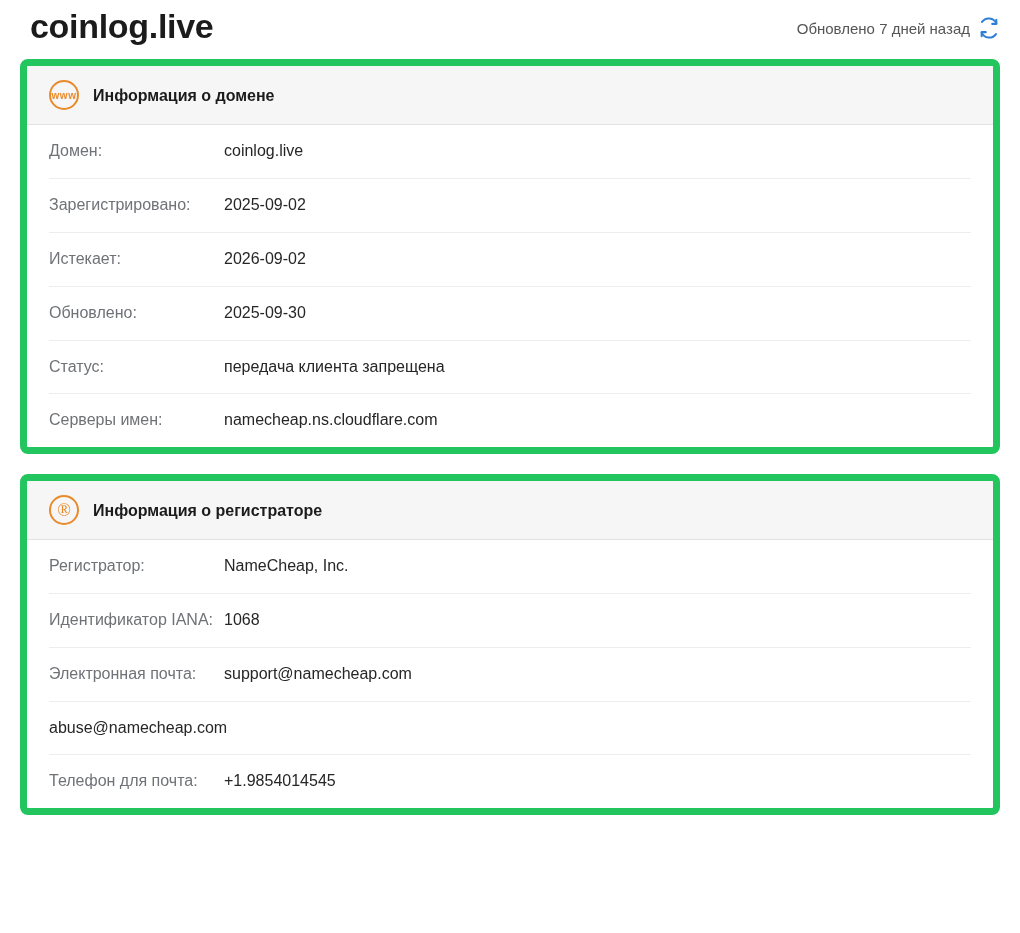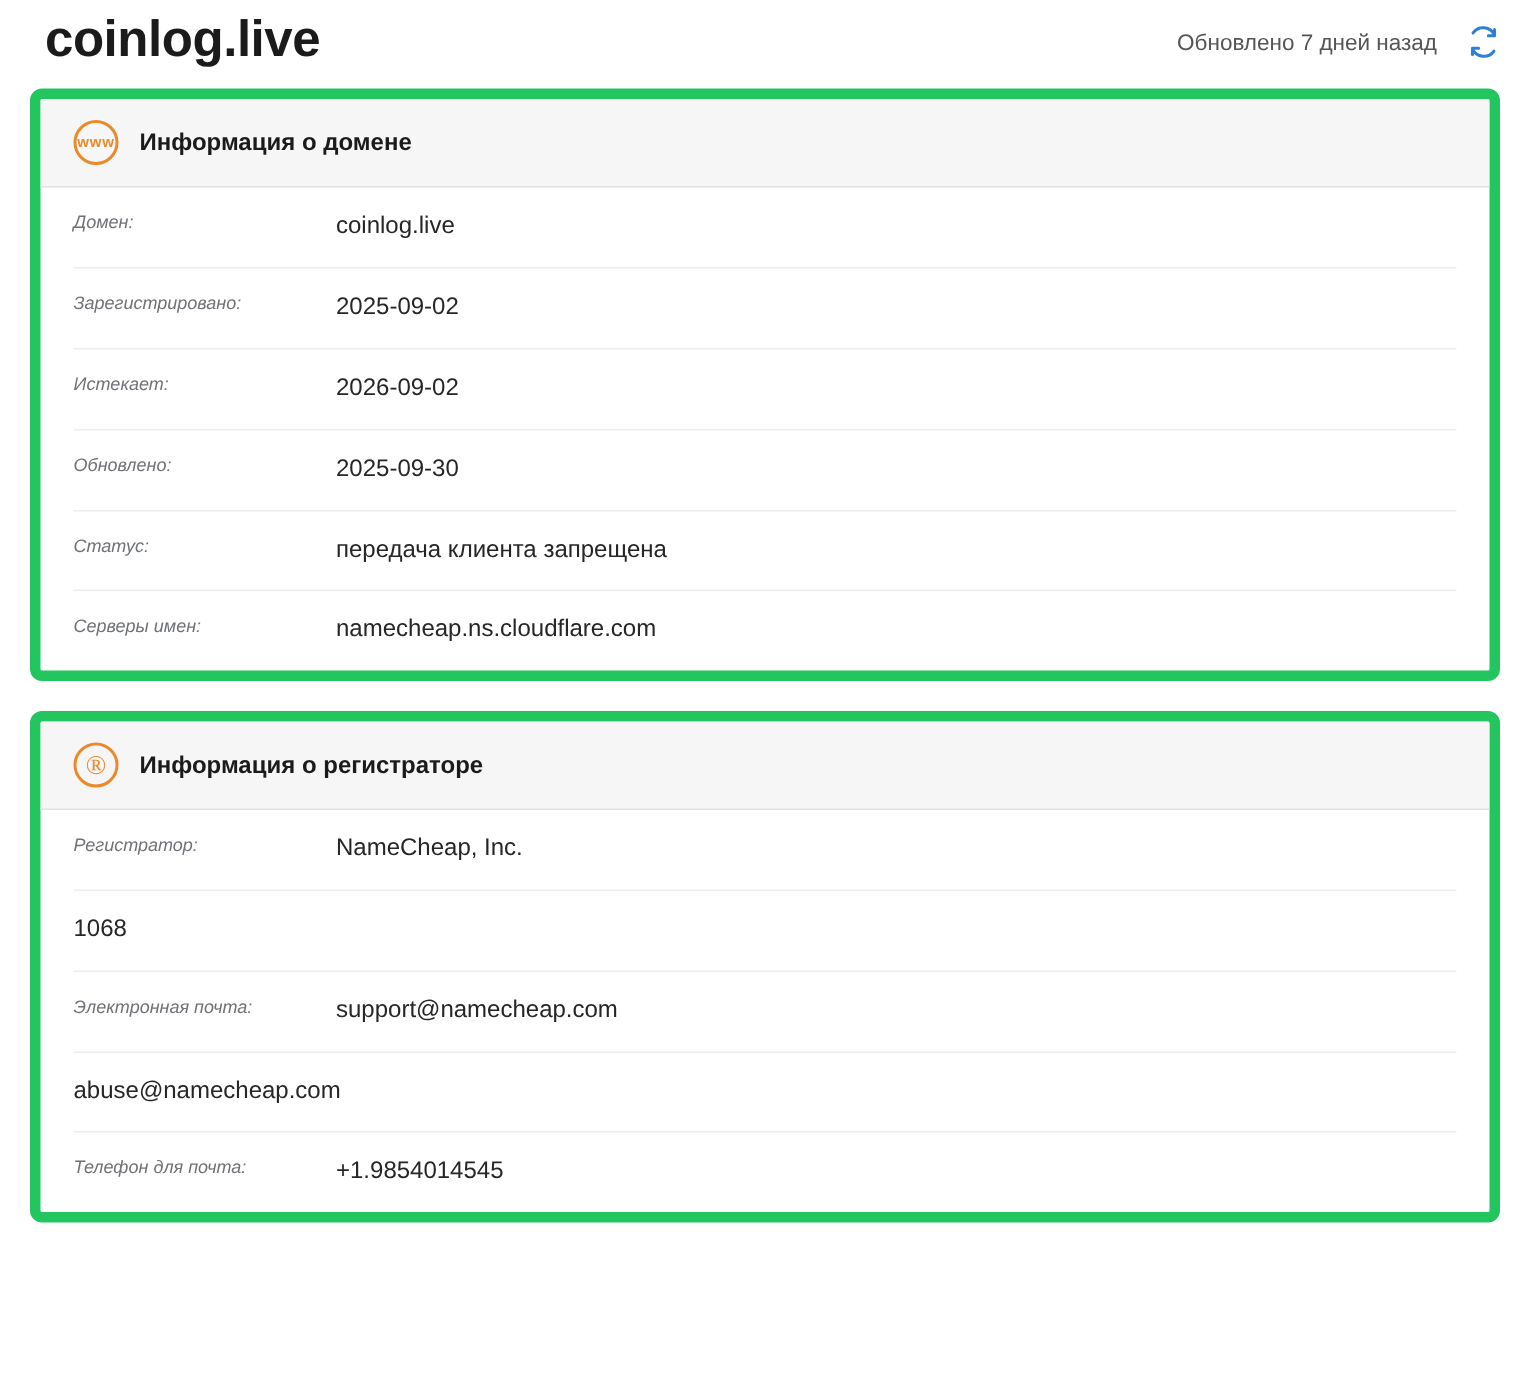--- a/index.html
+++ b/index.html
@@ -33,21 +33,21 @@
     font-weight: 700;
     color: #1b1b1b;
     letter-spacing: -0.3px;
     line-height: 1.1;
     margin: 0;
     padding-left: 10px;
   }
   .updated-wrap {
     display: flex;
     align-items: center;
-    gap: 20px;
+    gap: 8px;
     padding-bottom: 6px;
     margin-left: 12px;
   }
   .updated-text {
     font-size: 15px;
     color: #555555;
   }
   .refresh-icon {
     width: 22px;
     height: 22px;
@@ -109,26 +109,25 @@
 
   .row {
     display: flex;
     align-items: flex-start;
     border-bottom: 1px solid #ededed;
     padding: 14px 0;
   }
   .row:last-child { border-bottom: none; }
   .row-label {
     flex: 0 0 175px;
-    font-size: 12px;
+    font-size: 16px;
     color: #6f7276;
     line-height: 1.55;
     padding-right: 6px;
     box-sizing: border-box;
-    font-style: italic;
   }
   .row-value {
     flex: 1 1 auto;
     font-size: 16px;
     color: #262626;
     line-height: 1.55;
     word-break: break-word;
   }
   .row-value .nsline { display: block; }
 </style>
@@ -191,20 +190,21 @@
     <div class="card-header">
       <span class="header-icon reg">®</span>
       <span class="card-title">Информация о регистраторе</span>
     </div>
     <div class="card-body">
       <div class="row">
         <div class="row-label">Регистратор:</div>
         <div class="row-value">NameCheap, Inc.</div>
       </div>
       <div class="row">
+        <div class="row-label">Идентификатор IANA:</div>
         <div class="row-value">1068</div>
       </div>
       <div class="row">
         <div class="row-label">Электронная почта:</div>
         <div class="row-value">support@namecheap.com</div>
       </div>
       <div class="row">
         <div class="row-value">abuse@namecheap.com</div>
       </div>
       <div class="row">

